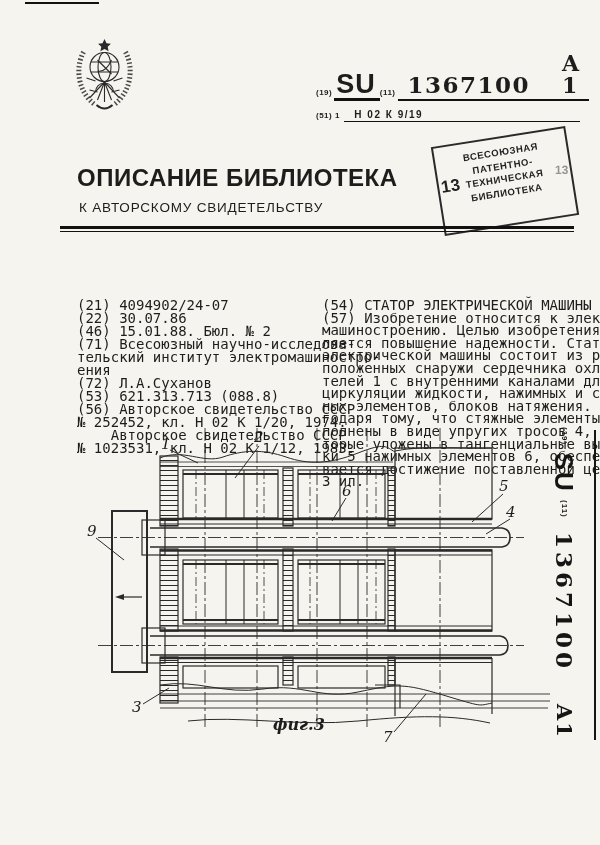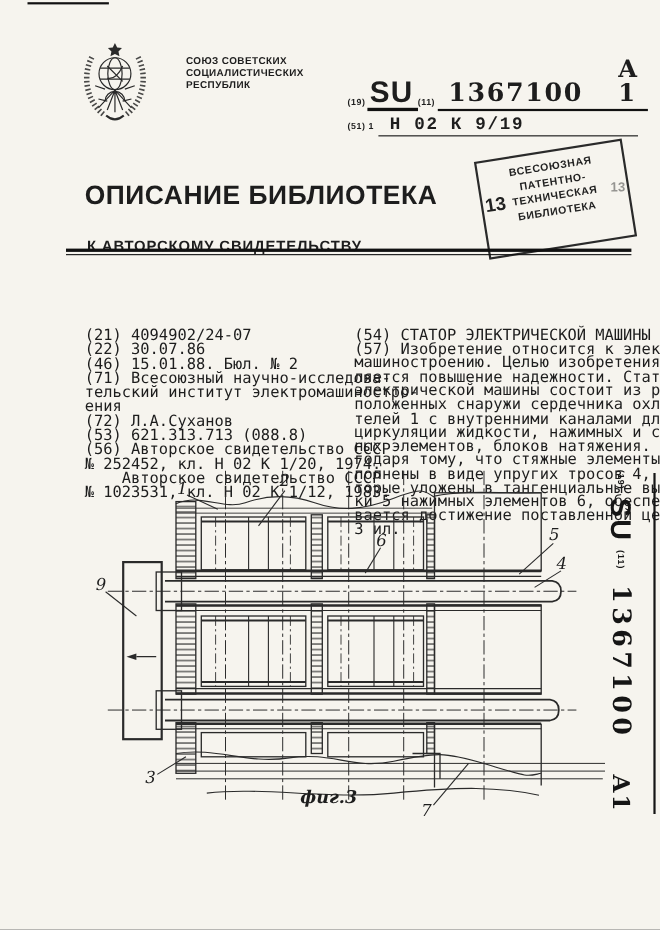--- a/index.html
+++ b/index.html
@@ -21,32 +21,32 @@
   .pubrow{left:316px; top:52px; width:266px; display:flex; align-items:flex-end;}
   .code{font-size:8px; font-weight:bold; padding:0 2px 4px 0; letter-spacing:.5px;}
   .su{font-size:27px; font-weight:bold; letter-spacing:1px; border-bottom:3px solid #111; padding:0 4px 0 2px; line-height:27px;}
   .numwrap{border-bottom:2px solid #111; padding:0 8px 3px 10px; display:flex; align-items:flex-end;}
   .num{font-family:"DejaVu Serif", serif; font-size:23px; font-weight:bold; letter-spacing:1.5px; line-height:23px;}
   .kind{font-family:"DejaVu Serif", serif; font-size:22px; font-weight:bold; margin-left:32px; line-height:22px; letter-spacing:2px;}
 
   .ipcrow{left:316px; top:104px;}
   .ipclabel{font-size:8px; font-weight:bold; letter-spacing:.5px;}
   .ipcval{display:inline-block; width:226px; border-bottom:1.5px solid #111;
-          font-family:Liberation Mono, monospace; font-size:16px; font-weight:bold;
+          font-family:Liberation Sans, sans-serif; font-size:10px; font-weight:bold;
           padding:0 0 1px 10px; letter-spacing:1.5px;}
 
   .stamp{left:437px; top:136px; width:132px; height:86px; transform:rotate(-9deg);
          border:2px solid #2a2a2a; color:#222;}
   .stamp-lines{text-align:center; font-size:9.5px; font-weight:bold; line-height:13.5px;
                letter-spacing:.6px; margin-top:7px; white-space:pre;}
   .stamp-num{position:absolute; left:2px; top:30px; font-size:17px; font-weight:bold;}
   .stamp-num2{position:absolute; right:2px; top:34px; font-size:12px; font-weight:bold; opacity:.45; transform:rotate(8deg);}
 
   .title{left:77px; top:164px; font-size:24px; font-weight:bold; letter-spacing:.5px;}
-  .subtitle{left:79px; top:216px; font-size:13.5px; font-weight:bold; letter-spacing:.8px;}
+  .subtitle{left:79px; top:200px; font-size:13.5px; font-weight:normal; letter-spacing:.8px;}
 
   .rule-main{left:60px; top:226px; width:514px; height:2px; border-top:3px solid #111; border-bottom:1px solid #111;}
 
   .col{font-family:"DejaVu Sans Mono", monospace; font-size:14px;margin-top:48px;}
   .col-left{left:77px; top:251px; width:238px; line-height:13px;}
   .col-right{left:322px; top:251px; width:242px; line-height:12.6px;}
 
   .figwrap{left:58px; top:418px; width:505px; height:365px;}
   .figlabel{font-family:"DejaVu Serif", serif; font-style:italic; font-size:15px; fill:#1d1d1d;}
   .figcap{font-family:"DejaVu Serif", serif; font-style:italic; font-weight:bold; font-size:16px; fill:#1d1d1d;}
@@ -75,23 +75,20 @@
       <path d="M24 24 L38 38 M38 24 C34 33 29 36 24 35"></path>
       <path d="M31 46 L16 62 M31 46 L24 64 M31 46 L31 66 M31 46 L38 64 M31 46 L46 62"></path>
       <path d="M22 56 a9 9 0 0 1 18 0"></path>
       <path d="M10 16 C1 33 5 57 22 69" stroke-width="5" stroke-dasharray="1.5 2.2" opacity=".85"></path>
       <path d="M52 16 C61 33 57 57 40 69" stroke-width="5" stroke-dasharray="1.5 2.2" opacity=".85"></path>
       <path d="M13 42 l9 3 M49 42 l-9 3 M16 54 l8 2 M46 54 l-8 2"></path>
       <path d="M23 69 q8 7 16 0" stroke-width="2"></path>
     </g>
   </svg>
 
-  <div class="abs union pre">СОЮЗ СОВЕТСКИХ
-СОЦИАЛИСТИЧЕСКИХ
-РЕСПУБЛИК</div>
 
   <div class="abs pubrow">
     <span class="code">(19)</span>
     <span class="su">SU</span>
     <span class="code">(11)</span>
     <span class="numwrap">
       <span class="num">1367100</span>
       <span class="kind">A 1</span>
     </span>
   </div>

